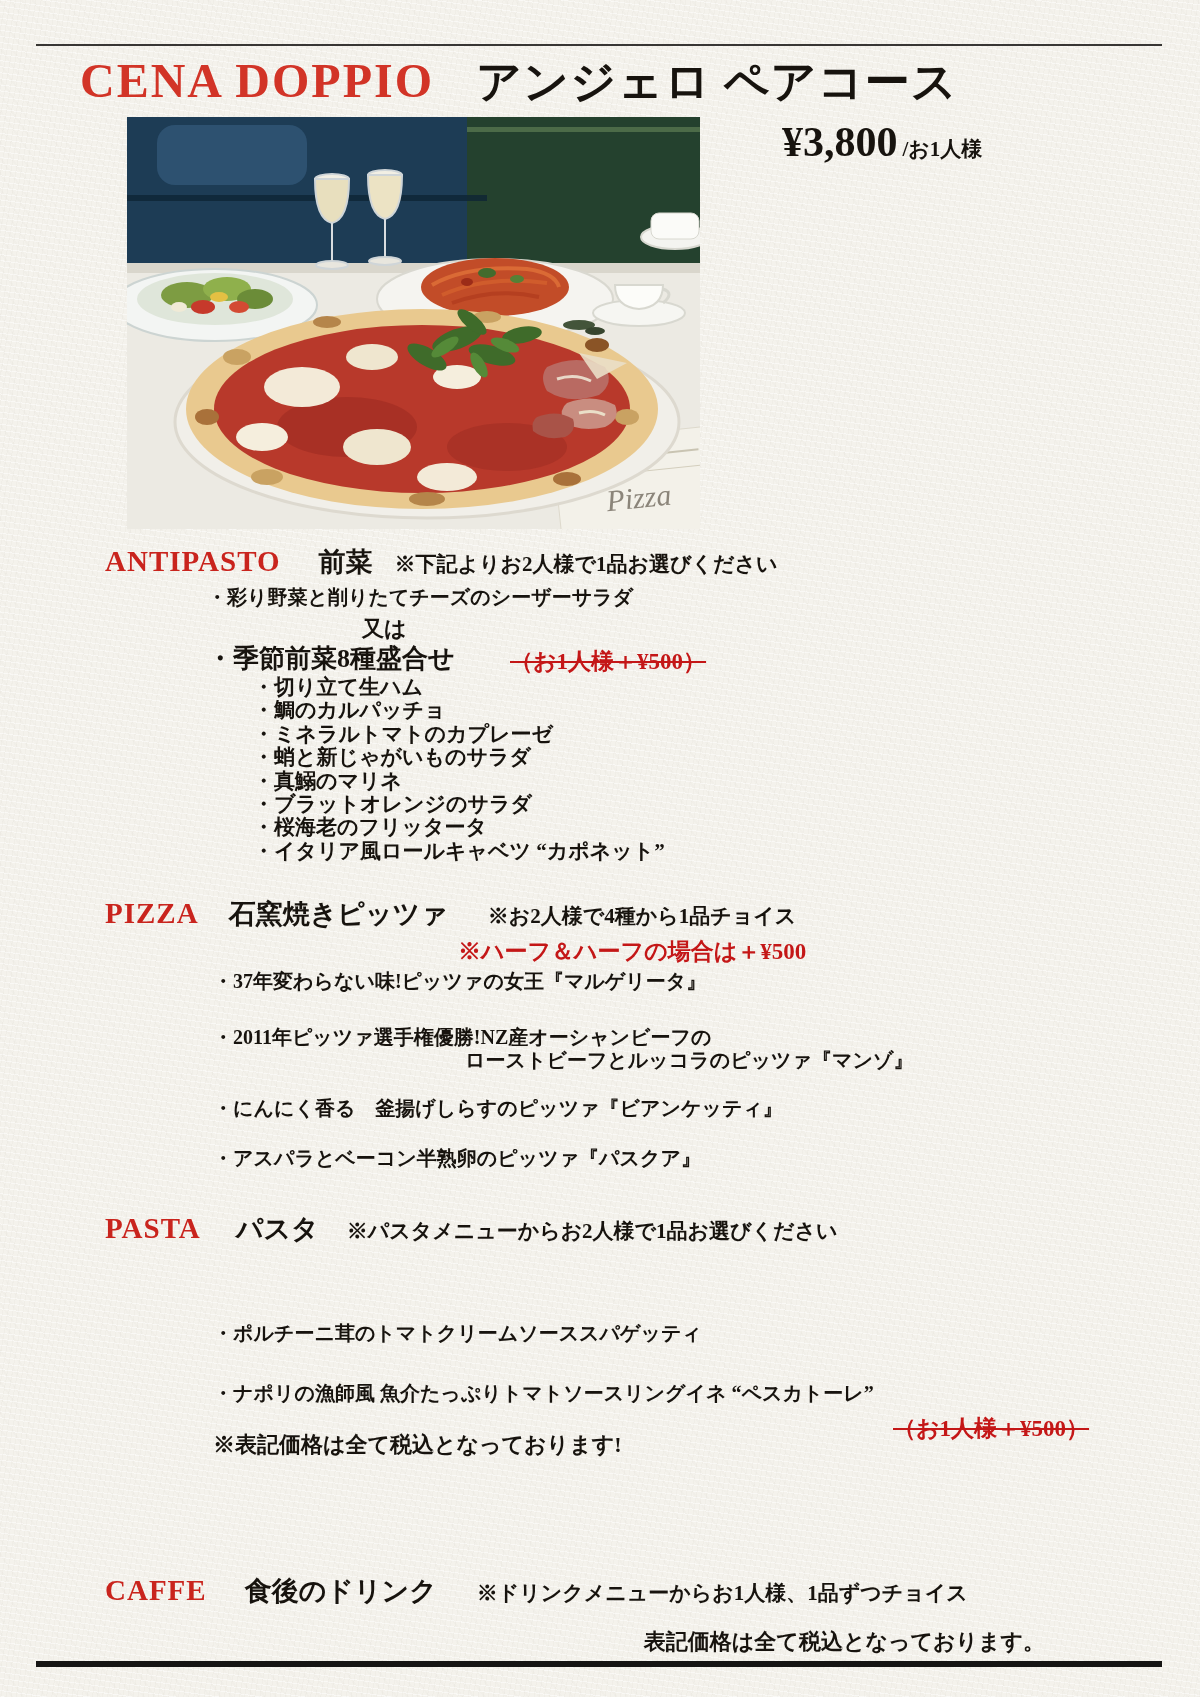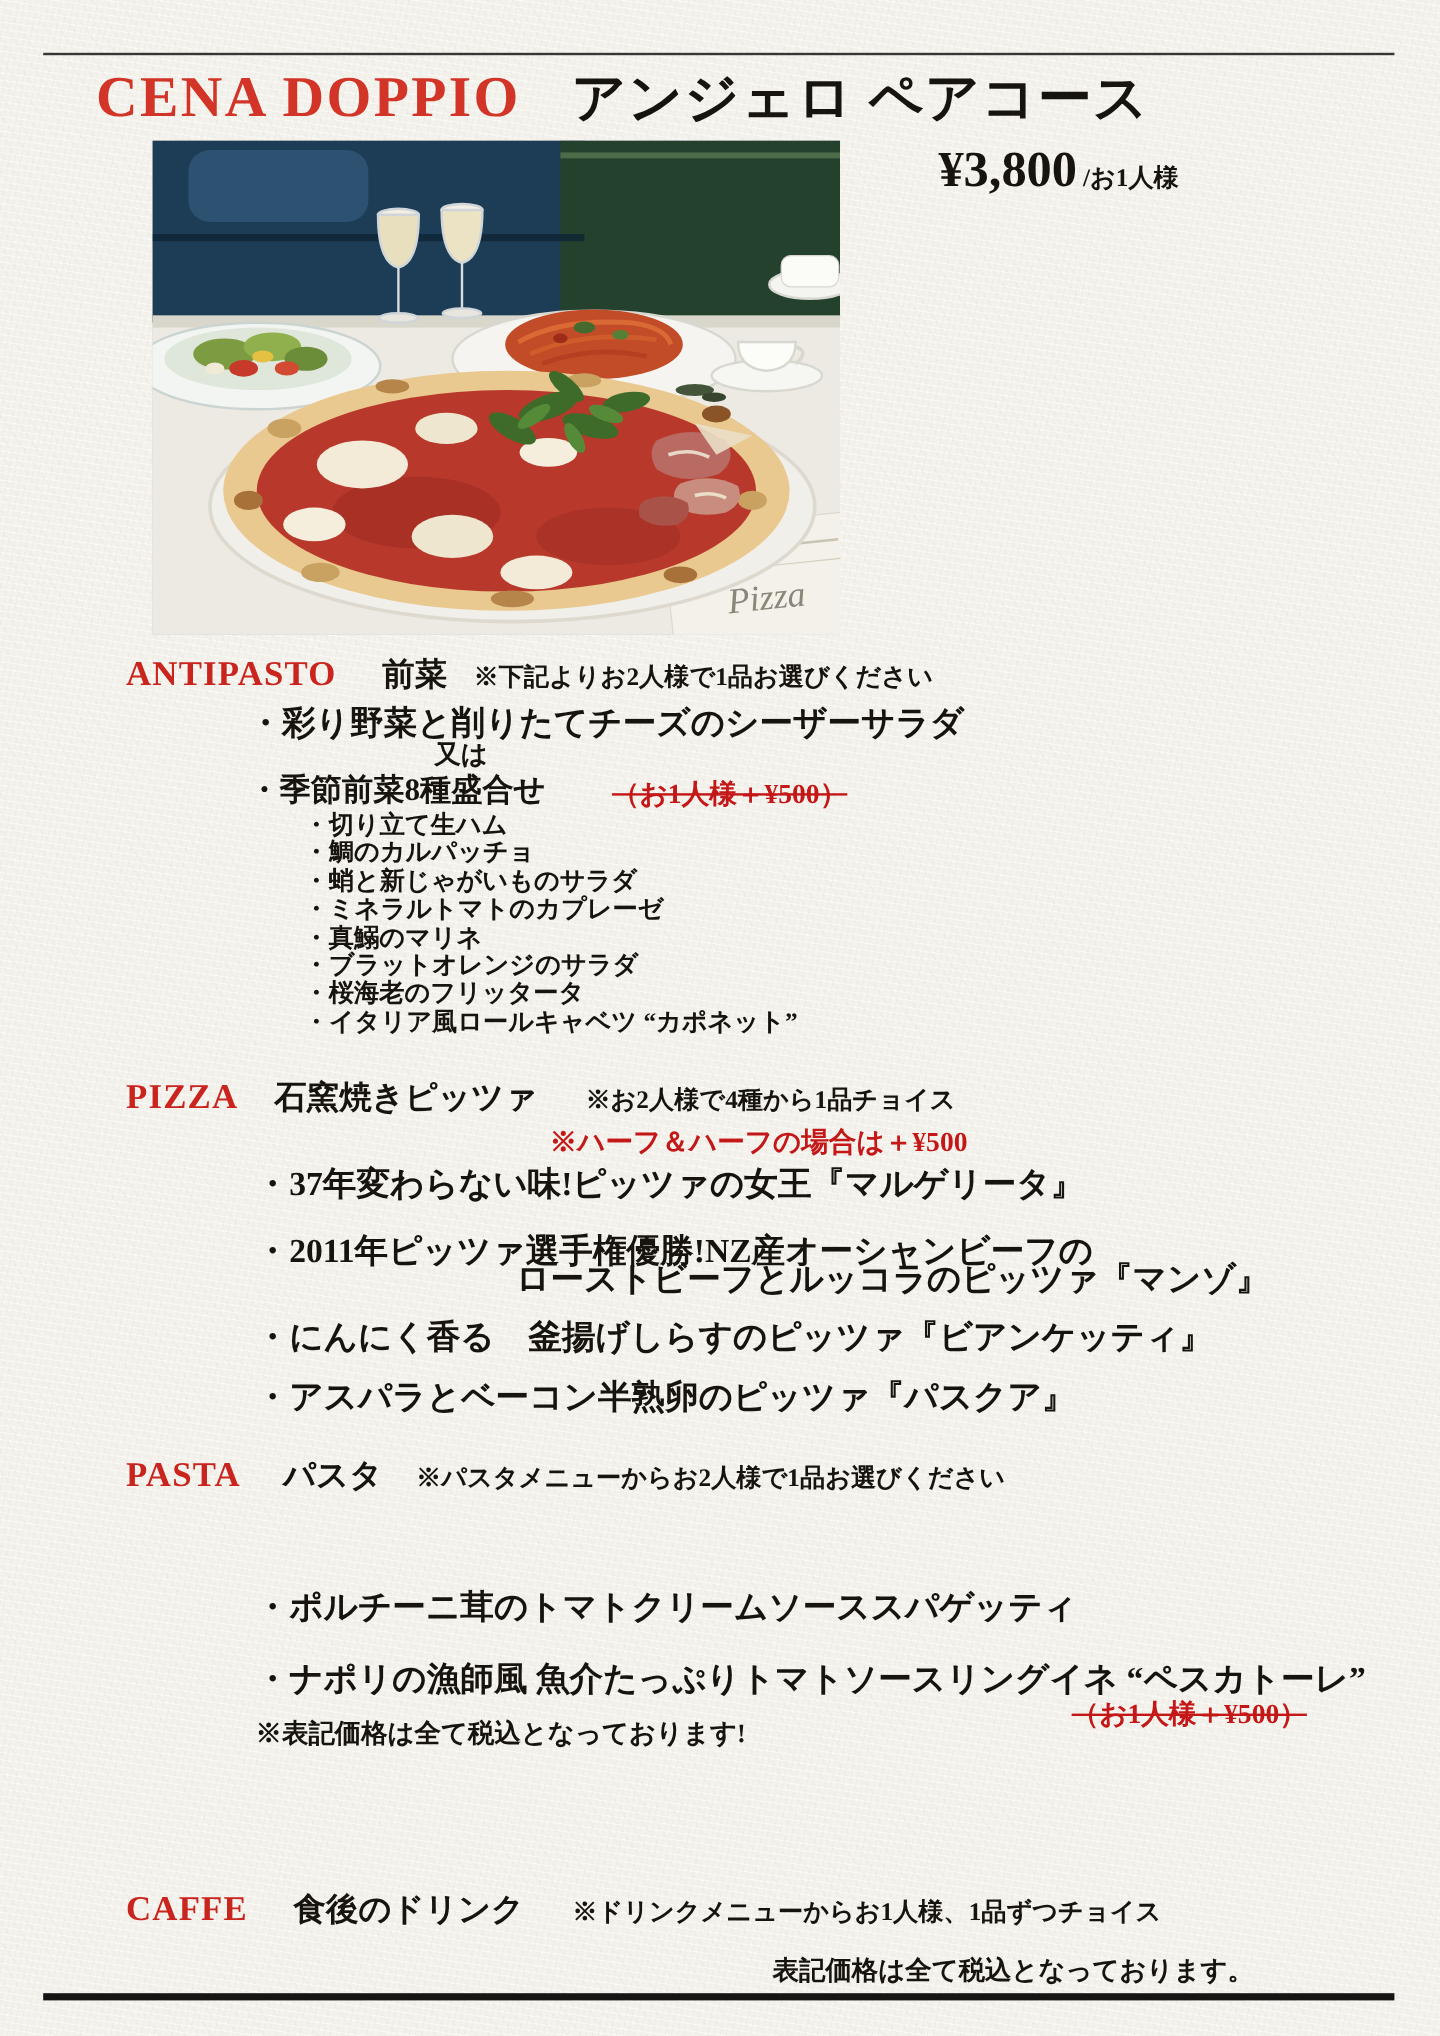--- a/index.html
+++ b/index.html
@@ -17,21 +17,21 @@
   .rule-top{left:36px;top:44px;width:1126px;height:2px;opacity:.85;}
   .rule-bottom{left:36px;top:1661px;width:1126px;height:6px;}
   .row{position:absolute;display:flex;align-items:baseline;white-space:nowrap;}
   .title-latin{font-size:48px;font-weight:bold;color:#d23427;letter-spacing:2px;}
   .title-ja{font-size:45px;font-weight:bold;margin-left:42px;letter-spacing:1px;}
   .price-main{font-size:42px;font-weight:bold;}
   .price-suffix{font-size:21px;font-weight:bold;margin-left:5px;}
   .secname{font-size:29px;font-weight:bold;color:#c9241d;letter-spacing:1px;}
   .secja{font-size:27px;font-weight:bold;}
   .secnote{font-size:21px;font-weight:bold;}
-  .item{position:absolute;font-size:28px;font-weight:bold;white-space:nowrap;}
+  .item{position:absolute;font-size:20px;font-weight:bold;white-space:nowrap;}
   .or{position:absolute;font-size:22px;font-weight:bold;}
   .choice2{position:absolute;font-size:26px;font-weight:bold;white-space:nowrap;}
   .rednote{position:absolute;color:#c41717;font-size:23px;font-weight:bold;white-space:nowrap;}
   .strike{text-decoration:line-through;text-decoration-thickness:2px;}
   .sublist{position:absolute;left:253px;top:676px;}
   .subitem{font-size:21px;font-weight:bold;line-height:23.4px;white-space:nowrap;}
   .note-sm{position:absolute;font-size:22px;font-weight:bold;white-space:nowrap;}
   .footer-note{position:absolute;right:155px;top:1627px;font-size:22px;font-weight:bold;}
   .photo{position:absolute;left:127px;top:117px;width:573px;height:412px;overflow:hidden;background:#dcd8d0;}
   .ml38{margin-left:38px;} .ml30{margin-left:30px;} .ml22{margin-left:22px;}
@@ -177,37 +177,37 @@
     <span class="secja ml38">前菜</span>
     <span class="secnote ml22">※下記よりお2人様で1品お選びください</span>
   </div>
   <div class="item" style="left:207px;top:584px;">・彩り野菜と削りたてチーズのシーザーサラダ</div>
   <div class="or" style="left:362px;top:614px;">又は</div>
   <div class="choice2" style="left:207px;top:641px;">・季節前菜8種盛合せ</div>
   <div class="rednote strike" style="left:510px;top:646px;">（お1人様＋¥500）</div>
   <div class="sublist">
     <div class="subitem">・切り立て生ハム</div>
     <div class="subitem">・鯛のカルパッチョ</div>
+    <div class="subitem">・ミネラルトマトのカプレーゼ</div>
     <div class="subitem">・蛸と新じゃがいものサラダ</div>
-    <div class="subitem">・ミネラルトマトのカプレーゼ</div>
     <div class="subitem">・真鰯のマリネ</div>
     <div class="subitem">・ブラットオレンジのサラダ</div>
     <div class="subitem">・桜海老のフリッタータ</div>
     <div class="subitem">・イタリア風ロールキャベツ “カポネット”</div>
   </div>
 
   <div class="row" style="left:105px;top:896px;">
     <span class="secname">PIZZA</span>
     <span class="secja ml30">石窯焼きピッツァ</span>
     <span class="secnote ml40">※お2人様で4種から1品チョイス</span>
   </div>
   <div class="rednote" style="left:458px;top:936px;">※ハーフ＆ハーフの場合は＋¥500</div>
   <div class="item" style="left:213px;top:968px;">・37年変わらない味!ピッツァの女王『マルゲリータ』</div>
   <div class="item" style="left:213px;top:1024px;">・2011年ピッツァ選手権優勝!NZ産オーシャンビーフの</div>
-  <div class="item" style="left:430px;top:1047px;">ローストビーフとルッコラのピッツァ『マンゾ』</div>
+  <div class="item" style="left:465px;top:1047px;">ローストビーフとルッコラのピッツァ『マンゾ』</div>
   <div class="item" style="left:213px;top:1095px;">・にんにく香る　釜揚げしらすのピッツァ『ビアンケッティ』</div>
   <div class="item" style="left:213px;top:1145px;">・アスパラとベーコン半熟卵のピッツァ『パスクア』</div>
 
   <div class="row" style="left:105px;top:1211px;">
     <span class="secname">PASTA</span>
     <span class="secja ml35">パスタ</span>
     <span class="secnote ml28">※パスタメニューからお2人様で1品お選びください</span>
   </div>
   <div class="item" style="left:213px;top:1320px;">・ポルチーニ茸のトマトクリームソーススパゲッティ</div>
   <div class="item" style="left:213px;top:1380px;">・ナポリの漁師風 魚介たっぷりトマトソースリングイネ “ペスカトーレ”</div>

